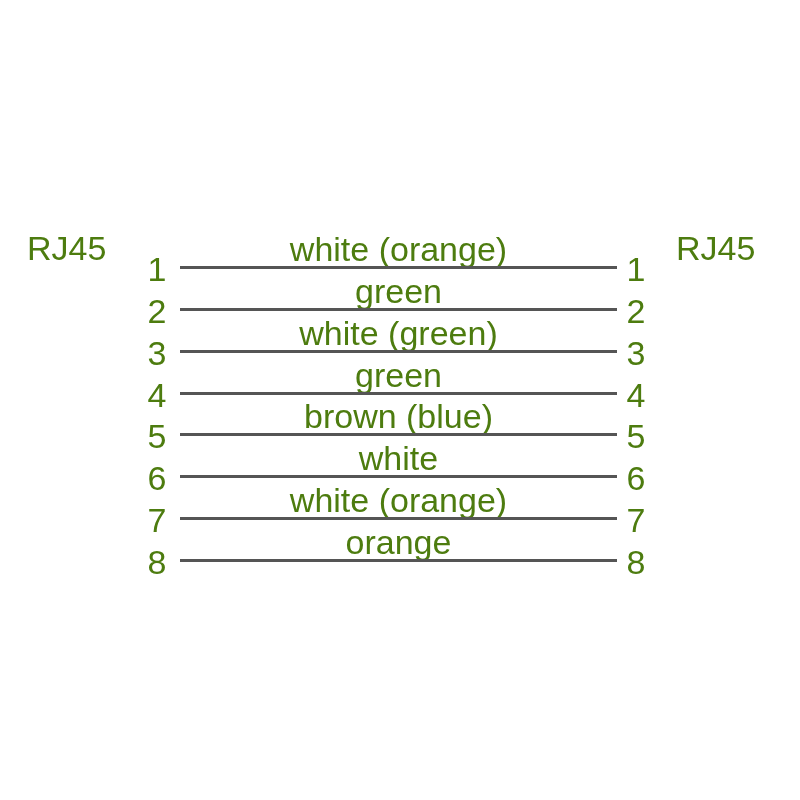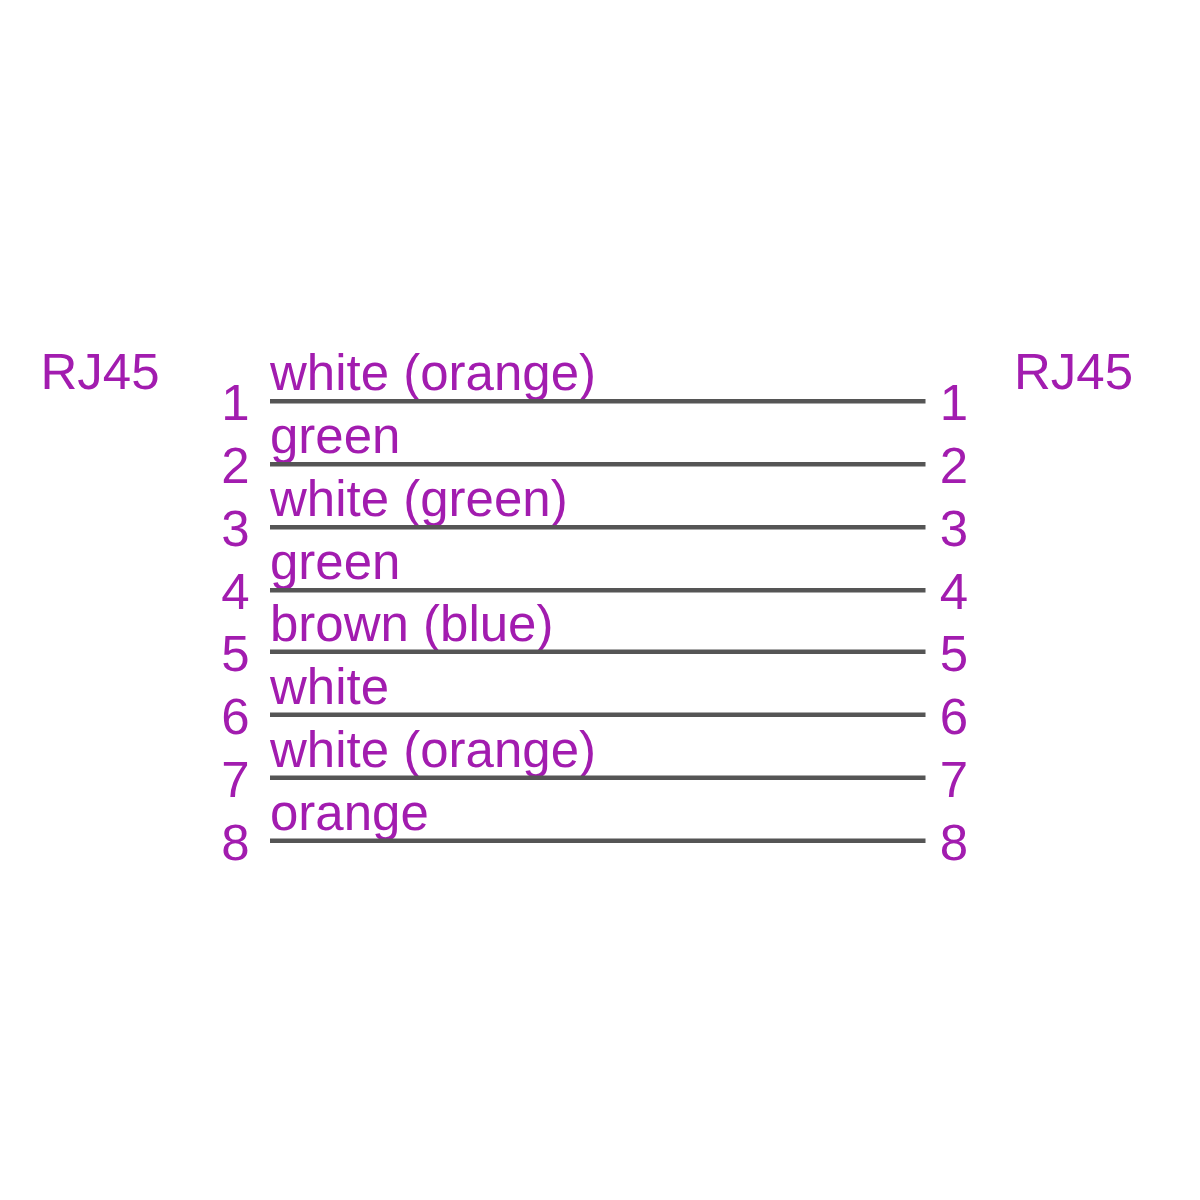--- a/index.html
+++ b/index.html
@@ -6,21 +6,21 @@
     margin: 0;
     padding: 0;
     background: #ffffff;
   }
   .canvas {
     position: relative;
     width: 800px;
     height: 788px;
     background: #ffffff;
     font-family: "Liberation Sans", sans-serif;
-    color: #a21caf;
+    color: #4d7c0f;
     overflow: hidden;
   }
   .connector-label {
     position: absolute;
     top: 231px;
     font-size: 34px;
     line-height: 34px;
     white-space: nowrap;
   }
   .connector-left  { left: 27px; }
@@ -32,21 +32,21 @@
     left: 180px;
     width: 437px;
     height: 2.5px;
     background: #555555;
     top: calc(var(--y) - 1px);
   }
   .wire-label {
     position: absolute;
     left: 180px;
     width: 437px;
-    text-align: left;
+    text-align: center;
     font-size: 34px;
     line-height: 34px;
     top: calc(var(--y) - 35px);
     white-space: nowrap;
   }
   .pin {
     position: absolute;
     width: 40px;
     text-align: center;
     font-size: 34px;

